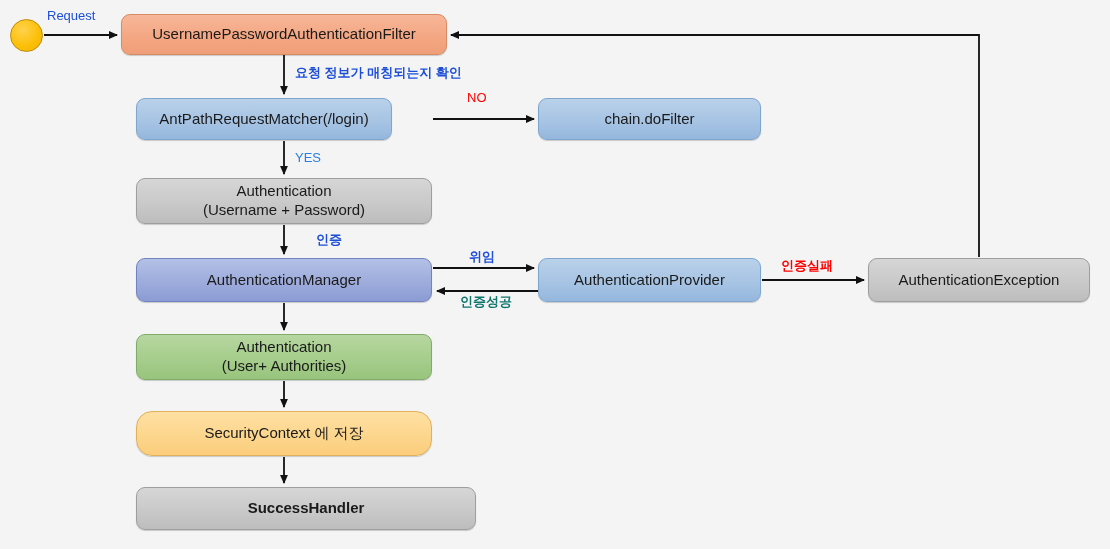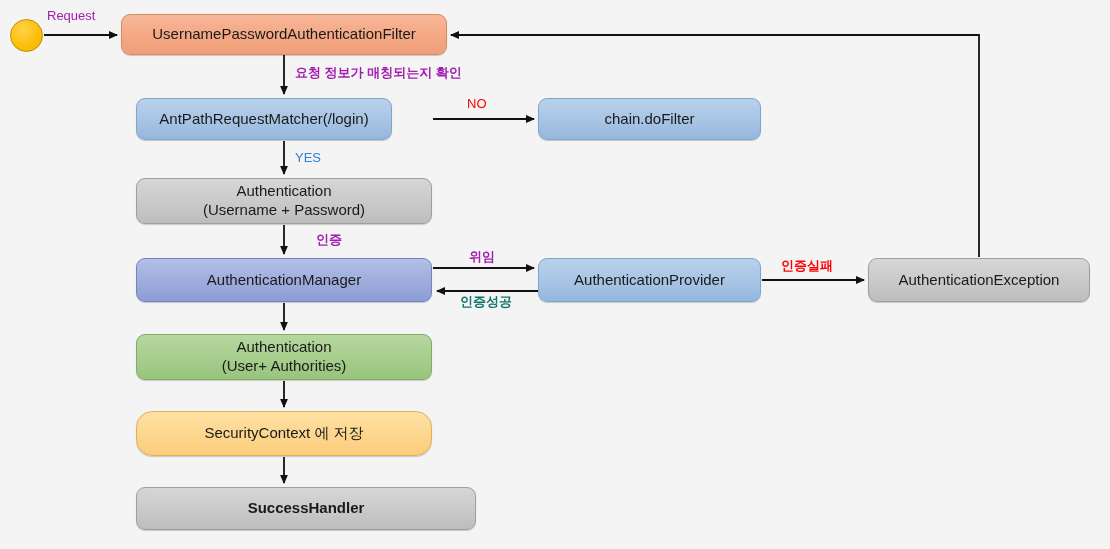--- a/index.html
+++ b/index.html
@@ -69,21 +69,21 @@
     height: 33px;
     border-radius: 50%;
     background: radial-gradient(circle at 38% 32%, #ffd24d 0%, #fcc00a 55%, #eeb400 100%);
     border: 1px solid #c08a00;
     box-sizing: border-box;
   }
   .edge-label {
     position: absolute;
     font-size: 13px;
     white-space: nowrap;
-    color: #a21caf;
+    color: #1d4ed8;
   }
   .lbl-red  { color: #ff0000; }
   .lbl-blue { color: #2a7fe0; }
   .lbl-purpleblue { color: #0f766e; }
   .lbl-bold { font-weight: bold; }
 </style>
 </head>
 <body>
 
 <div id="canvas">
@@ -163,21 +163,21 @@
   </div>
 
   <div class="node node-gray" style="left:136px; top:487px; width:340px; height:43px;font-weight:bold;">
     <span>SuccessHandler</span>
   </div>
 
   <div class="edge-label" style="left:47px; top:8px;">Request</div>
 
   <div class="edge-label lbl-bold" style="left:295px; top:64px;">요청 정보가 매칭되는지 확인</div>
 
-  <div class="edge-label lbl-red" style="left:467px; top:96px;">NO</div>
+  <div class="edge-label lbl-red" style="left:467px; top:90px;">NO</div>
 
   <div class="edge-label lbl-blue" style="left:295px; top:150px;">YES</div>
 
   <div class="edge-label lbl-bold" style="left:316px; top:231px;">인증</div>
 
   <div class="edge-label lbl-bold" style="left:469px; top:248px;">위임</div>
 
   <div class="edge-label lbl-purpleblue lbl-bold" style="left:460px; top:293px;">인증성공</div>
 
   <div class="edge-label lbl-red lbl-bold" style="left:781px; top:257px;">인증실패</div>

